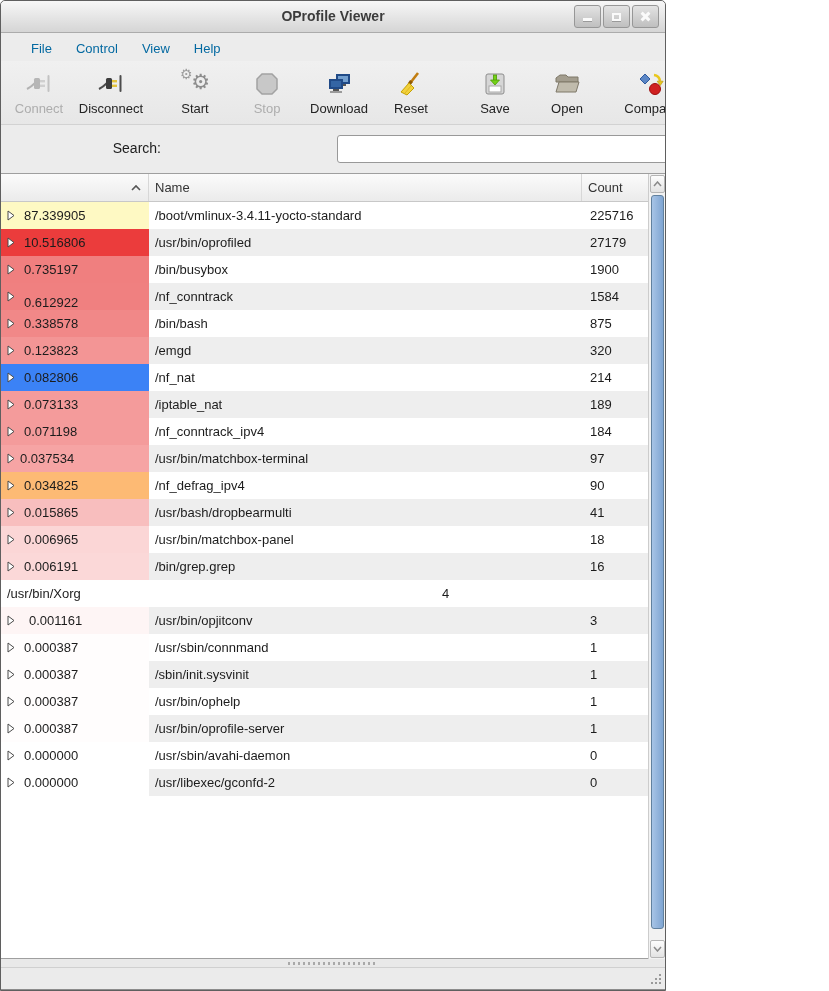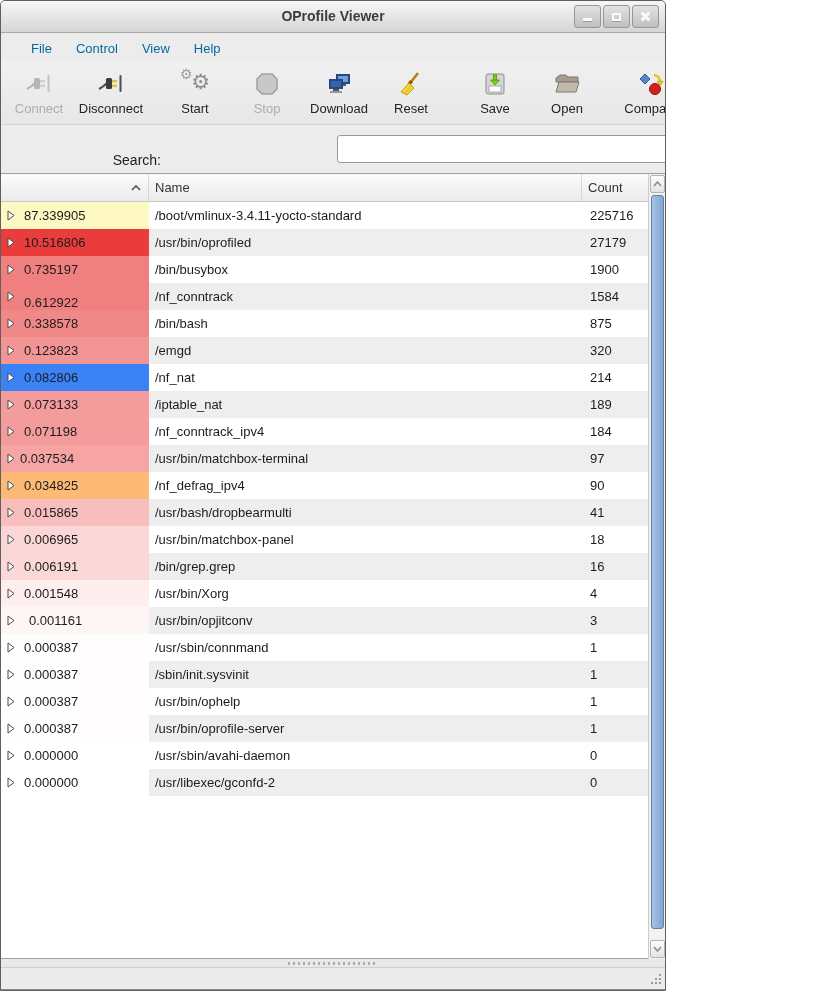--- a/index.html
+++ b/index.html
@@ -59,21 +59,21 @@
   .tool-item.disabled { color:#adadad; }
   .tool-sep { width:1px; height:46px; background:#c7c7c7; margin:0 6px; }
   .gearwrap { position:relative; width:28px; height:28px; }
   .gear-big { position:absolute; right:-1px; top:2px; font-size:21px; color:#8d8d8d;
               font-family:"DejaVu Sans",sans-serif; line-height:1; }
   .gear-small { position:absolute; left:-1px; top:-3px; font-size:14px; color:#9d9d9d;
               font-family:"DejaVu Sans",sans-serif; line-height:1; }
 
   
   .searchbar { position:absolute; top:124px; left:0; right:0; height:48px; background:#ececec; }
-  .search-label { position:absolute; right:504px; top:15px; font-size:14px; color:#1d1d1d;margin-top:12px; }
+  .search-label { position:absolute; right:504px; top:15px; font-size:14px; color:#1d1d1d; }
   .search-input {
     position:absolute; left:336px; top:10px; width:430px; height:28px;
     border:1px solid #999999; border-radius:3px; background:#ffffff;
     font-size:13px; padding:0 6px; font-family:inherit;
   }
   .clear-btn {
     position:absolute; left:774px; top:9px; width:48px; height:30px;
     border:1px solid #989898; border-radius:3px;
     background:linear-gradient(#fcfcfc,#dedede);
     font-size:13px; color:#1d1d1d; font-family:inherit;
@@ -434,26 +434,20 @@
       <svg class="expander" width="8" height="11" viewBox="0 0 8 11">
         <polygon points="1,1 7,5.5 1,10" fill="#ffffff" stroke="#4a4a4a" stroke-width="1"></polygon>
       </svg>
       <span class="pct">0.006191</span>
     </div>
     <div class="cell cell-name">/bin/grep.grep</div>
     <div class="cell cell-count">16</div>
   </div>
 
   <div class="row odd">
-    <div class="cell cell-percent" style="background: rgb(254, 238, 238);">
-      <svg class="expander" width="8" height="11" viewBox="0 0 8 11">
-        <polygon points="1,1 7,5.5 1,10" fill="#ffffff" stroke="#4a4a4a" stroke-width="1"></polygon>
-      </svg>
-      <span class="pct">0.001548</span>
-    </div>
     <div class="cell cell-name">/usr/bin/Xorg</div>
     <div class="cell cell-count">4</div>
   </div>
 
   <div class="row even">
     <div class="cell cell-percent" style="background: rgb(254, 245, 245); padding-left: 28px;">
       <svg class="expander" width="8" height="11" viewBox="0 0 8 11">
         <polygon points="1,1 7,5.5 1,10" fill="#ffffff" stroke="#4a4a4a" stroke-width="1"></polygon>
       </svg>
       <span class="pct">0.001161</span>

